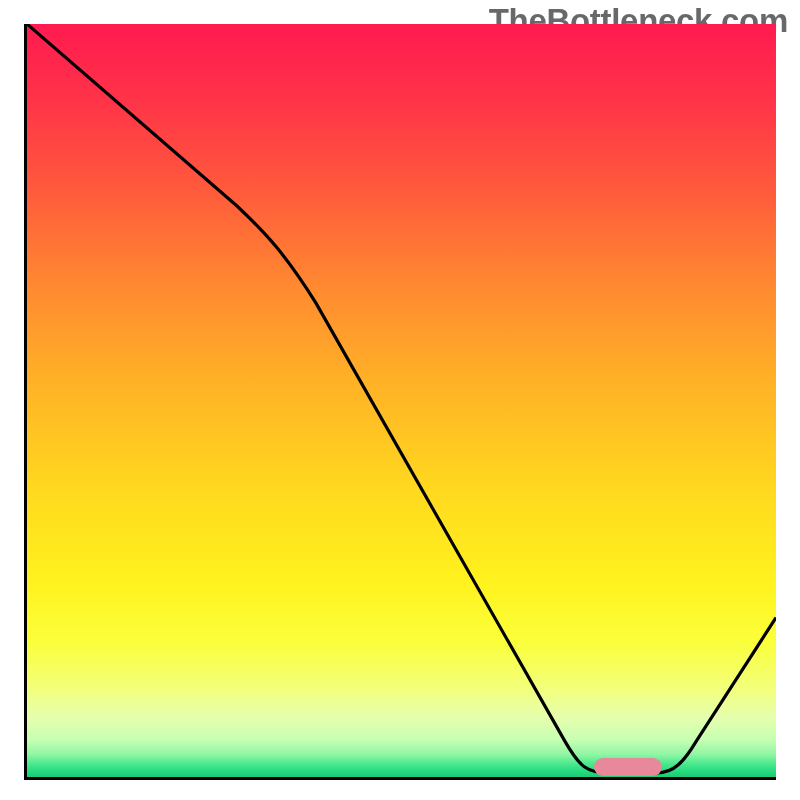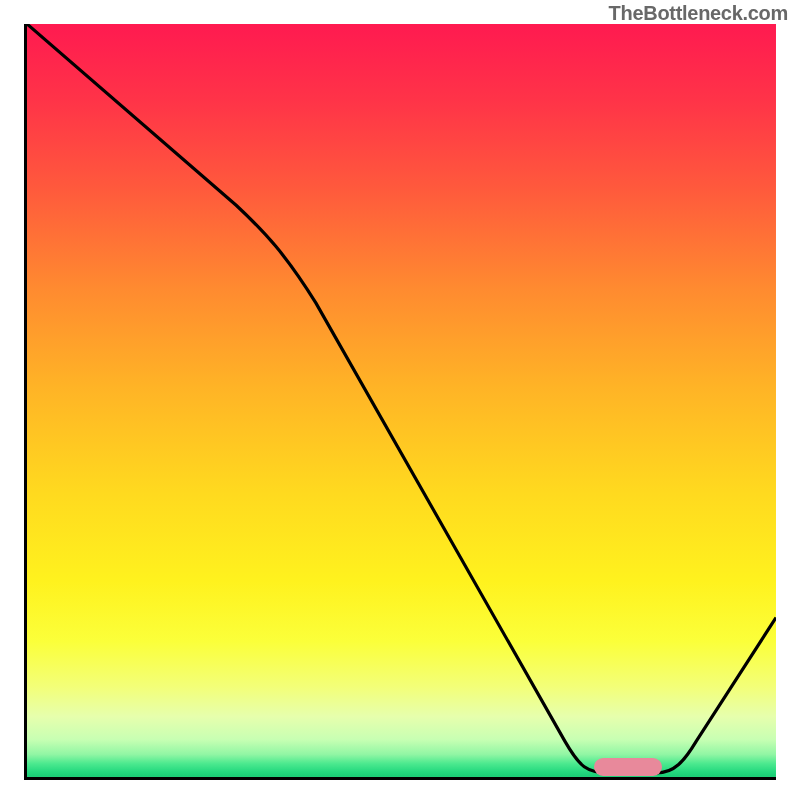--- a/index.html
+++ b/index.html
@@ -7,21 +7,21 @@
   .frame {
     position: relative;
     width: 800px;
     height: 800px;
   }
   .watermark {
     position: absolute;
     top: 2px;
     right: 12px;
     font-family: Arial, Helvetica, sans-serif;
-    font-size: 20px;
+    font-size: 33px;
     font-weight: bold;
     color: #686868;
     letter-spacing: -0.3px;
   }
   .plot-area {
     position: absolute;
     left: 24px;
     top: 24px;
     width: 752px;
     height: 756px;

